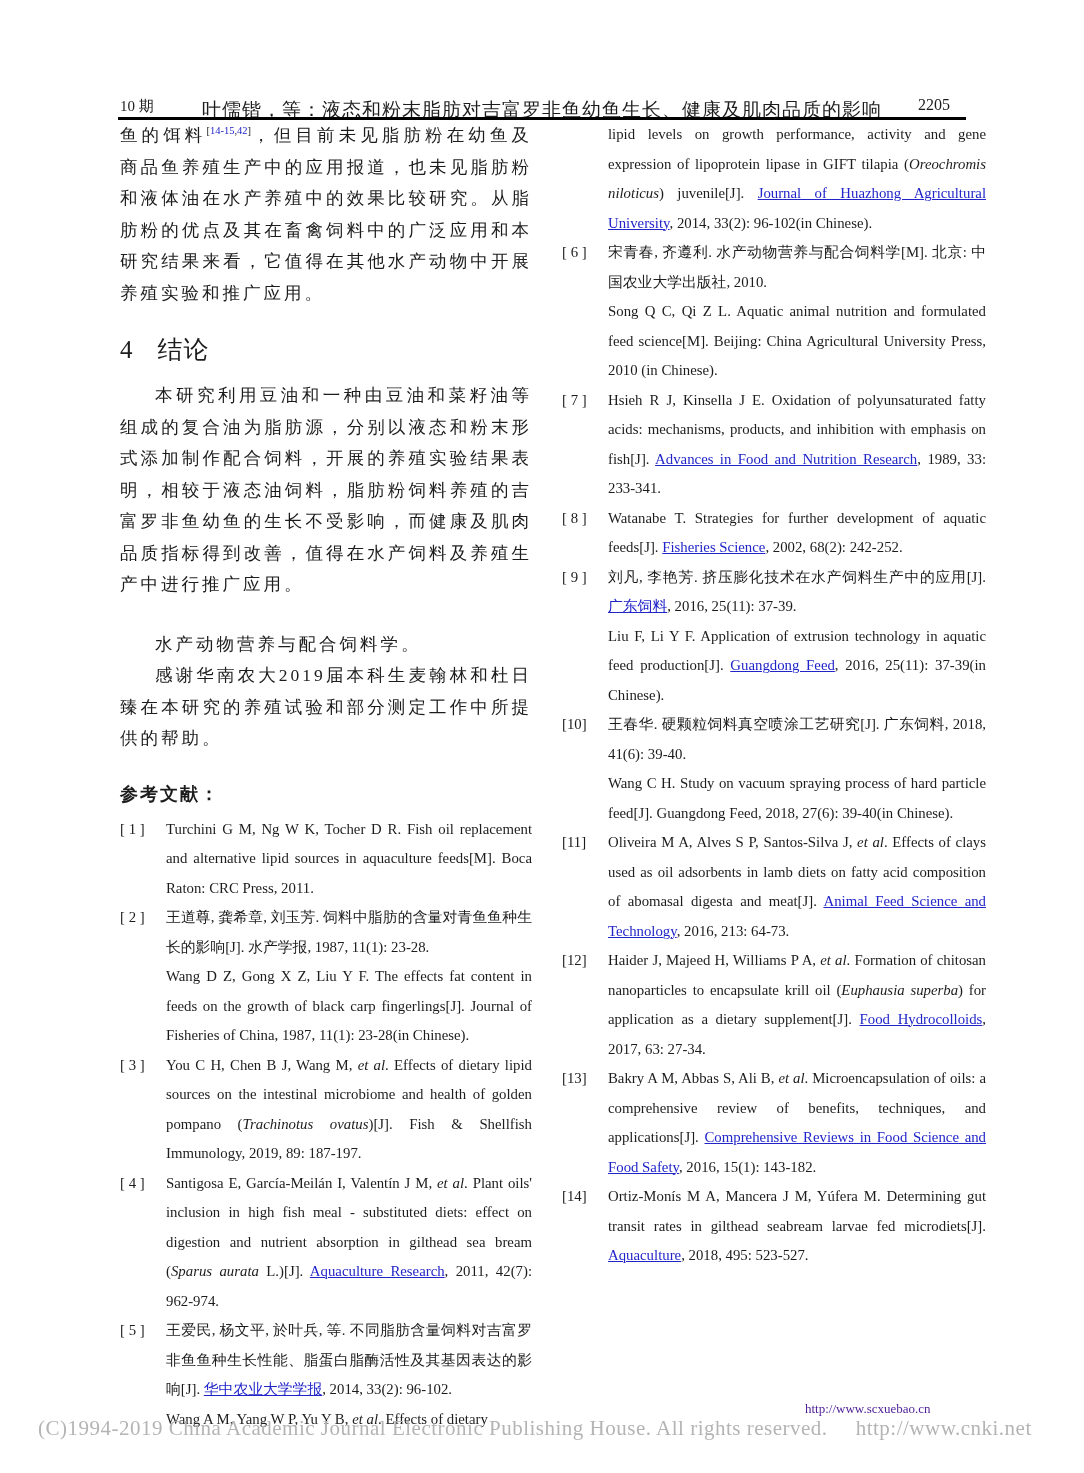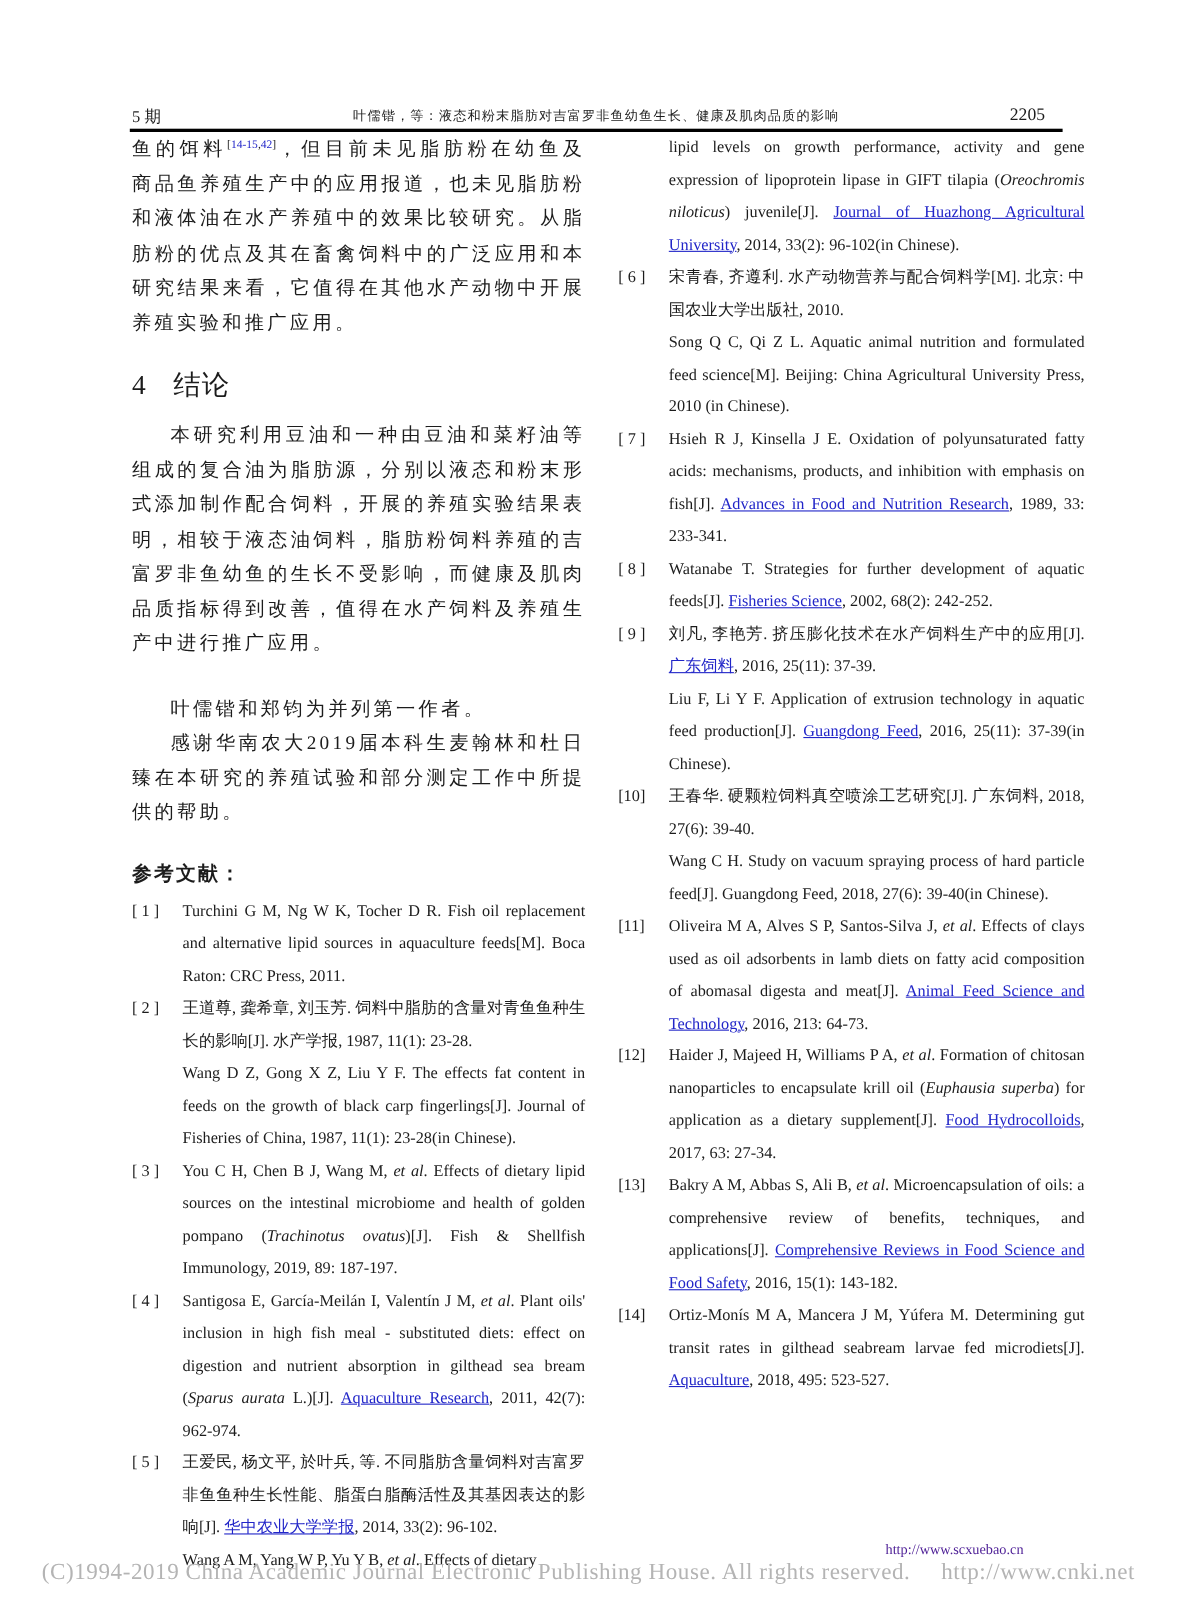--- a/index.html
+++ b/index.html
@@ -4,21 +4,21 @@
 <style>
   html,body{margin:0;padding:0;}
   body{
     width:1084px;height:1473px;position:relative;background:#ffffff;
     font-family:"Liberation Serif","DejaVu Serif",serif;color:#1c1c1c;
     overflow:hidden;
   }
   
   .hdr-issue{position:absolute;left:120px;top:97px;font-size:15px;}
   .hdr-title{position:absolute;left:118px;top:97px;width:848px;text-align:center;
-    font-size:12px;letter-spacing:1px;}
+    font-size:19px;letter-spacing:1px;}
   .hdr-page{position:absolute;left:918px;top:96px;font-size:16px;}
   .hdr-rule{position:absolute;left:118px;top:117px;width:848px;height:3px;background:#000;}
   
   .col{position:absolute;top:120px;}
   .col-left{left:120px;width:412px;}
   .col-right{left:562px;width:424px;}
   
   .para{font-size:17.5px;line-height:31.5px;letter-spacing:3px;
     text-align:justify;margin:0;}
   .para.indent{text-indent:2em;}
@@ -39,37 +39,37 @@
   .lnk{color:#2125c8;text-decoration:underline;text-decoration-thickness:1px;cursor:pointer;}
   
   .foot-site{position:absolute;left:805px;top:1401px;font-size:13px;color:#4c1d95;cursor:pointer;}
   .foot-copy{position:absolute;left:38px;top:1416px;font-size:21px;color:#b4b4b4;
     letter-spacing:0.5px;white-space:nowrap;}
   .foot-copy .gap{display:inline-block;width:28px;}
 </style>
 </head>
 <body>
 
-<div class="hdr-issue">5 期</div>
+<div class="hdr-issue">10 期</div>
 <div class="hdr-title">叶儒锴，等：液态和粉末脂肪对吉富罗非鱼幼鱼生长、健康及肌肉品质的影响</div>
 <div class="hdr-page">2205</div>
 <div class="hdr-rule"></div>
 
 <div class="col col-left">
 
   <p class="para"><span>鱼的饵料</span><sup class="cite"><span>[</span><span class="blue">14-15</span><span>,</span><span class="blue">42</span><span>]</span></sup><span>，但目前未见脂肪粉在幼鱼及商品鱼养殖生产中的应用报道，也未见脂肪粉和液体油在水产养殖中的效果比较研究。从脂肪粉的优点及其在畜禽饲料中的广泛应用和本研究结果来看，它值得在其他水产动物中开展养殖实验和推广应用。</span></p>
 
   <div class="sec-head">
     <span class="num">4</span><span>结论</span>
   </div>
 
   <p class="para indent">本研究利用豆油和一种由豆油和菜籽油等组成的复合油为脂肪源，分别以液态和粉末形式添加制作配合饲料，开展的养殖实验结果表明，相较于液态油饲料，脂肪粉饲料养殖的吉富罗非鱼幼鱼的生长不受影响，而健康及肌肉品质指标得到改善，值得在水产饲料及养殖生产中进行推广应用。</p>
 
   <div class="notes">
-    <p class="para indent">叶儒锴和郑钧为并列第一作者。</p>
+    <p class="para indent">水产动物营养与配合饲料学。</p>
     <p class="para indent">感谢华南农大2019届本科生麦翰林和杜日臻在本研究的养殖试验和部分测定工作中所提供的帮助。</p>
   </div>
 
   <div class="refs-head">参考文献：</div>
 
   <div class="ref-list" id="refs-left">
       <div class="ref-item">
         <span class="ref-label">[ 1 ]</span>
         <div class="ref-body">
           <p class="ref-text"><span>Turchini G M, Ng W K, Tocher D R. Fish oil replacement and alternative lipid sources in aquaculture feeds[M]. Boca Raton: CRC Press, 2011.</span></p>
@@ -133,21 +133,21 @@
       <div class="ref-item">
         <span class="ref-label">[ 9 ]</span>
         <div class="ref-body">
           <p class="ref-text"><span>刘凡, 李艳芳. 挤压膨化技术在水产饲料生产中的应用[J]. </span><span class="lnk">广东饲料</span><span>, 2016, 25(11): 37-39.</span></p>
           <p class="ref-text"><span>Liu F, Li Y F. Application of extrusion technology in aquatic feed production[J]. </span><span class="lnk">Guangdong Feed</span><span>, 2016, 25(11): 37-39(in Chinese).</span></p>
         </div>
       </div>
       <div class="ref-item">
         <span class="ref-label">[10]</span>
         <div class="ref-body">
-          <p class="ref-text"><span>王春华. 硬颗粒饲料真空喷涂工艺研究[J]. 广东饲料, 2018, 27(6): 39-40.</span></p>
+          <p class="ref-text"><span>王春华. 硬颗粒饲料真空喷涂工艺研究[J]. 广东饲料, 2018, 41(6): 39-40.</span></p>
           <p class="ref-text"><span>Wang C H. Study on vacuum spraying process of hard particle feed[J]. Guangdong Feed, 2018, 27(6): 39-40(in Chinese).</span></p>
         </div>
       </div>
       <div class="ref-item">
         <span class="ref-label">[11]</span>
         <div class="ref-body">
           <p class="ref-text"><span>Oliveira M A, Alves S P, Santos-Silva J, </span><span class="it">et al</span><span>. Effects of clays used as oil adsorbents in lamb diets on fatty acid composition of abomasal digesta and meat[J]. </span><span class="lnk">Animal Feed Science and Technology</span><span>, 2016, 213: 64-73.</span></p>
         </div>
       </div>
       <div class="ref-item">

